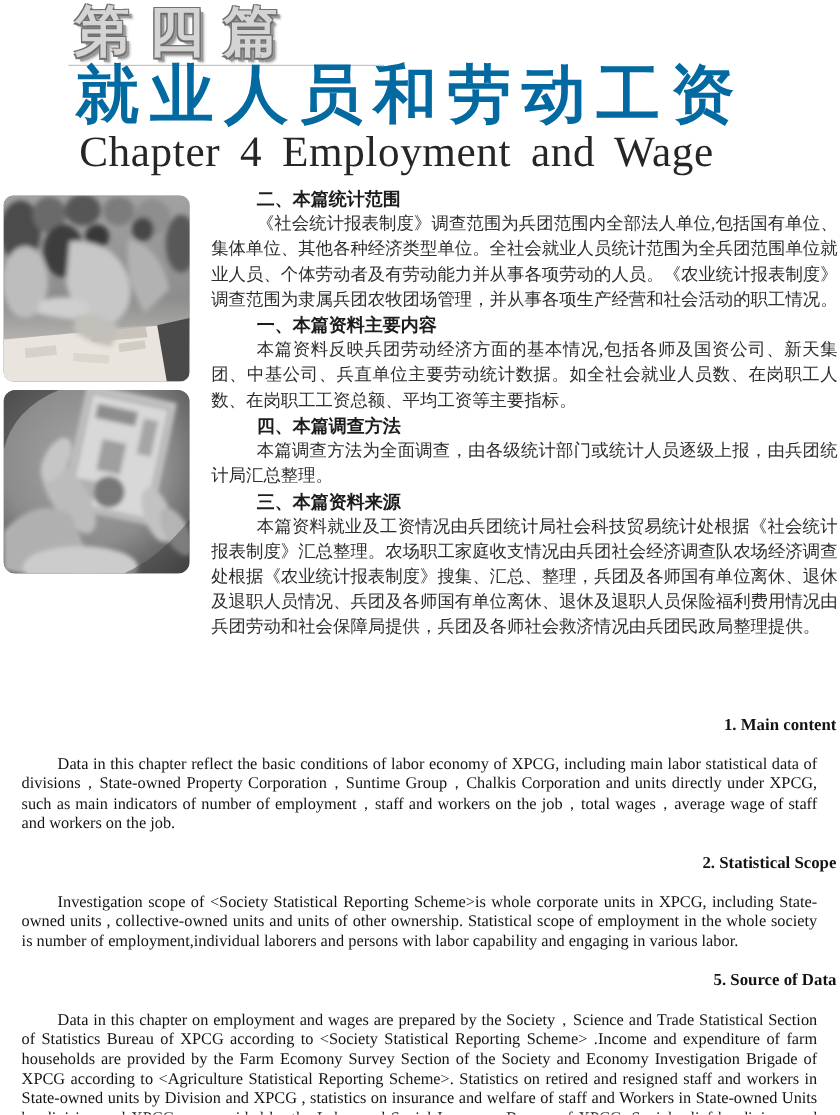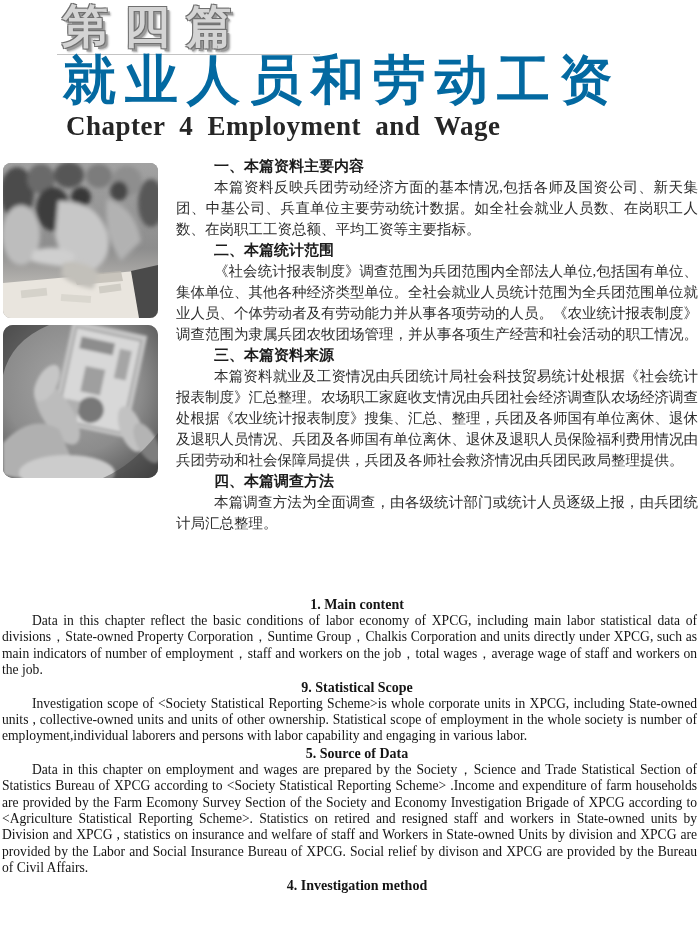--- a/index.html
+++ b/index.html
@@ -12,39 +12,39 @@
     font-size:46px;line-height:52px;letter-spacing:16px;white-space:nowrap;
     color:#d4d4d4;
     text-shadow:-1px -1px 0 #707070,1px -1px 0 #707070,-1px 1px 0 #707070,
                  1px 1px 0 #707070,3px 3px 0 #9a9a9a,4px 4px 2px #b5b5b5;}
   .rule{position:absolute;top:54px;left:57px;width:263px;height:1px;background:#c3c3c3;}
 
   .title-cn{position:absolute;top:50px;left:63px;margin:0;
     font-family:"DejaVu Sans",sans-serif;font-weight:900;
     font-size:53px;line-height:60px;letter-spacing:9px;color:#0369a1;white-space:nowrap;}
   .title-en{position:absolute;top:111px;left:66px;
-    font-size:27px;line-height:30px;color:#262626;word-spacing:7px;letter-spacing:.5px;white-space:nowrap;font-weight:bold;}
+    font-size:36px;line-height:30px;color:#262626;word-spacing:7px;letter-spacing:.5px;white-space:nowrap;}
 
   .photo{position:absolute;left:3px;margin:0;overflow:hidden;background:#8b8b8b;}
   .photo svg{display:block;}
   .photo-1{top:163px;width:155px;height:155px;border-radius:8px;}
   .photo-2{top:325px;width:155px;height:153px;border-radius:10px;}
 
   
   .cn-text{position:absolute;top:156px;left:176px;width:522px;
     font-size:14.5px;line-height:21px;color:#2e2e2e;text-align:justify;}
   .cn-text h2{margin:0;font-family:"DejaVu Sans",sans-serif;font-weight:bold;
     font-size:15px;line-height:21px;color:#1c1c1c;padding-left:38px;text-align:left;}
   .cn-text p{margin:0;text-indent:38px;}
 
   
   .en-text{position:absolute;top:596px;left:2px;width:695px;
     font-size:13.6px;line-height:16.4px;color:#141414;text-align:justify;}
-  .en-text h3{margin:0;font-size:14px;line-height:17px;font-weight:bold;padding-left:15px;text-align:center;}
-  .en-text p{margin:0;text-indent:30px;}
+  .en-text h3{margin:0;font-size:14px;line-height:17px;font-weight:bold;padding-left:15px;text-align:right;}
+  .en-text p{margin:16px;text-indent:30px;}
 </style>
 </head>
 <body>
 
 <div class="page">
 
   <div class="part-label">第四篇</div>
   <div class="rule"></div>
   <h1 class="title-cn">就业人员和劳动工资</h1>
   <div class="title-en">Chapter 4 Employment and Wage</div>
@@ -121,44 +121,44 @@
         <ellipse cx="144" cy="118" rx="10" ry="22" fill="#b4b4b4" transform="rotate(-28 144 118)"></ellipse>
         <ellipse cx="64" cy="148" rx="48" ry="18" fill="#cccccc"></ellipse>
       </g>
       <path d="M0 0 L46 0 Q8 16 0 50 Z" fill="#323232" opacity="0.55"></path>
       <path d="M155 153 L155 108 Q130 140 100 153 Z" fill="#3a3a3a" opacity="0.45"></path>
     </svg>
   </figure>
 
   <div class="cn-text">
     <section>
+      <h2>二、本篇统计范围</h2>
+      <p>《社会统计报表制度》调查范围为兵团范围内全部法人单位,包括国有单位、集体单位、其他各种经济类型单位。全社会就业人员统计范围为全兵团范围单位就业人员、个体劳动者及有劳动能力并从事各项劳动的人员。《农业统计报表制度》调查范围为隶属兵团农牧团场管理，并从事各项生产经营和社会活动的职工情况。</p>
+    </section>
+    <section>
       <h2>一、本篇资料主要内容</h2>
       <p>本篇资料反映兵团劳动经济方面的基本情况,包括各师及国资公司、新天集团、中基公司、兵直单位主要劳动统计数据。如全社会就业人员数、在岗职工人数、在岗职工工资总额、平均工资等主要指标。</p>
     </section>
     <section>
-      <h2>二、本篇统计范围</h2>
-      <p>《社会统计报表制度》调查范围为兵团范围内全部法人单位,包括国有单位、集体单位、其他各种经济类型单位。全社会就业人员统计范围为全兵团范围单位就业人员、个体劳动者及有劳动能力并从事各项劳动的人员。《农业统计报表制度》调查范围为隶属兵团农牧团场管理，并从事各项生产经营和社会活动的职工情况。</p>
+      <h2>四、本篇调查方法</h2>
+      <p>本篇调查方法为全面调查，由各级统计部门或统计人员逐级上报，由兵团统计局汇总整理。</p>
     </section>
     <section>
       <h2>三、本篇资料来源</h2>
       <p>本篇资料就业及工资情况由兵团统计局社会科技贸易统计处根据《社会统计报表制度》汇总整理。农场职工家庭收支情况由兵团社会经济调查队农场经济调查处根据《农业统计报表制度》搜集、汇总、整理，兵团及各师国有单位离休、退休及退职人员情况、兵团及各师国有单位离休、退休及退职人员保险福利费用情况由兵团劳动和社会保障局提供，兵团及各师社会救济情况由兵团民政局整理提供。</p>
-    </section>
-    <section>
-      <h2>四、本篇调查方法</h2>
-      <p>本篇调查方法为全面调查，由各级统计部门或统计人员逐级上报，由兵团统计局汇总整理。</p>
     </section>
   </div>
 
   <div class="en-text">
     <section>
       <h3>1.  Main content</h3>
       <p>Data in  this chapter reflect  the  basic  conditions of   labor  economy of XPCG, including  main  labor  statistical data  of  divisions，State-owned  Property  Corporation，Suntime  Group，Chalkis  Corporation and   units  directly under XPCG,  such as  main indicators  of  number of  employment，staff and workers  on  the  job，total  wages，average wage of staff  and workers  on the job.</p>
     </section>
     <section>
-      <h3>9.  Statistical Scope</h3>
+      <h3>2.  Statistical Scope</h3>
       <p>Investigation scope of &lt;Society Statistical Reporting Scheme&gt;is whole corporate units in XPCG,  including  State-owned units , collective-owned  units and  units  of  other  ownership.  Statistical  scope  of  employment  in  the whole society is  number of employment,individual laborers and persons with labor capability and engaging in various labor.</p>
     </section>
     <section>
       <h3>5.  Source of  Data</h3>
       <p>Data  in  this  chapter on  employment  and   wages  are  prepared   by the Society，Science and Trade Statistical Section of  Statistics Bureau of  XPCG  according  to  &lt;Society  Statistical  Reporting Scheme&gt; .Income  and  expenditure of  farm  households  are  provided  by  the  Farm  Ecomony Survey  Section of the  Society and Economy  Investigation Brigade of  XPCG according to &lt;Agriculture  Statistical  Reporting  Scheme&gt;.  Statistics  on  retired  and  resigned staff  and workers in State-owned  units  by  Division and XPCG ,  statistics on insurance and  welfare  of  staff and Workers in  State-owned Units by  division  and  XPCG are provided by the Labor and Social Insurance Bureau of XPCG. Social  relief  by divison and  XPCG are provided  by  the  Bureau  of   Civil   Affairs.</p>
     </section>
     <section>
       <h3>4.  Investigation method</h3>
     </section>
   </div>

